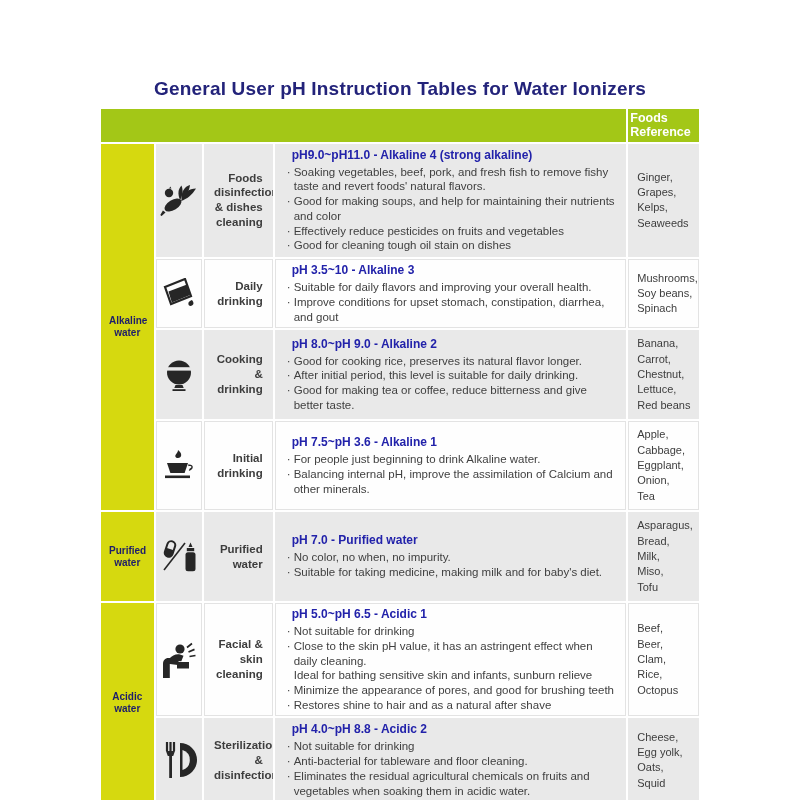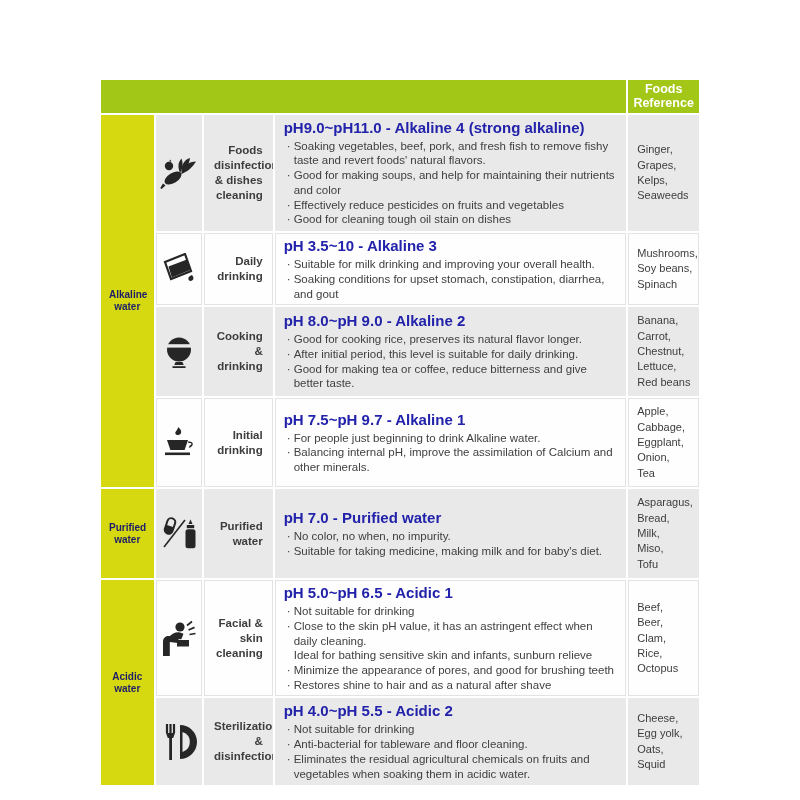--- a/index.html
+++ b/index.html
@@ -11,49 +11,50 @@
     text-align:center;color:#23237a;font-size:19px;font-weight:bold;
     margin:0 0 7px 0;letter-spacing:0.2px;
   }
   table.ph{
     border-collapse:separate;border-spacing:2px;table-layout:fixed;
     width:602px;margin:0 auto;
   }
   td{box-sizing:border-box;overflow:hidden;}
   td.hdr{background:#a3c717;height:32px;}
   td.hdr.foods-hdr{
-    color:#fff;font-weight:bold;font-size:12.5px;text-align:center;line-height:1.15;
+    color:#fff;font-weight:bold;font-size:12.5px;line-height:1.15;
     padding:2px;
   }
   td.category{
     background:#d6d90f;color:#1d1d6b;font-weight:bold;font-size:10px;
     text-align:center;vertical-align:middle;line-height:1.2;padding:8px;
   }
   td.iconcell{text-align:center;vertical-align:middle;padding:2px;}
   td.usage{
     text-align:right;vertical-align:middle;font-weight:bold;color:#3d3d3d;
     font-size:11.5px;line-height:1.3;padding:10px;
   }
   td.desc{vertical-align:middle;padding:4px 10px 4px 9px;}
   td.foods{
     vertical-align:middle;font-size:11px;color:#3d3d3d;line-height:1.4;
     padding:6px 4px 6px 9px;white-space:pre-line;
   }
   tr.grey td.cell{background:#e9e9e9;}
   tr.white td.cell{background:#fefefe;box-shadow:inset 0 0 0 1px #e3e3e3;}
-  .ph-heading{color:#2222aa;font-weight:bold;font-size:15px;margin:0 0 3px 0;}
+  .ph-heading{color:#2222aa;font-weight:bold;font-size:12px;margin:0 0 3px 8px;}
   .bullet{display:flex;font-size:11.5px;color:#3f3f3f;line-height:1.28;}
   .bullet .dot{flex:0 0 10px;text-align:center;}
   .bullet .bt{flex:1;white-space:pre-line;}
   svg.icon{display:inline-block;vertical-align:middle;}
 </style>
 </head>
 <body>
 
 <div class="canvas">
+  <h1 class="title">General User pH Instruction Tables for Water Ionizers</h1>
 
   <table class="ph">
     <colgroup>
       <col style="width:52px">
         <col style="width:46px">
         <col style="width:68px">
       <col style="width:348px">
         <col style="width:70px">
     </colgroup>
     <tbody id="tbody">
@@ -102,25 +103,25 @@
           <td class="cell iconcell"><svg class="icon" width="34" height="32" viewBox="0 0 34 32">
       <path d="M3 9 L23 1 L29 18 L9 26 Z" fill="none" stroke="#262626" stroke-width="2.2"></path>
       <path d="M6.5 13.5 L25 6.5 L28.2 17 L9.8 24.4 Z" fill="#262626"></path>
       <path d="M30 22 c2 2.6 2 4.4 0 5.6 c-2 1.2 -4 -0.4 -3.6 -2.6 c0.3-1.4 2-2.4 3.6-3z" fill="#262626"></path>
     </svg></td>
           <td class="cell usage">Daily drinking</td>
           <td class="cell desc">
             <div class="ph-heading">pH 3.5~10 - Alkaline 3</div>
             <div class="bullet">
               <span class="dot">·</span>
-              <span class="bt">Suitable for milk drinking and improving your overall health.</span>
-            </div>
-            <div class="bullet">
-              <span class="dot">·</span>
-              <span class="bt">Soaking conditions for upset stomach, constipation, diarrhea, and gout</span>
+              <span class="bt">Suitable for daily flavors and improving your overall health.</span>
+            </div>
+            <div class="bullet">
+              <span class="dot">·</span>
+              <span class="bt">Improve conditions for upset stomach, constipation, diarrhea, and gout</span>
             </div>
           </td>
           <td class="cell foods">Mushrooms,
 Soy beans,
 Spinach</td>
         </tr>
         <tr class="grey" style="height: 72px;">
           <td class="cell iconcell"><svg class="icon" width="34" height="34" viewBox="0 0 34 34">
       <circle cx="17" cy="14.5" r="12" fill="#262626"></circle>
       <rect x="4" y="9.2" width="26" height="3.4" fill="#e9e9e9"></rect>
@@ -151,21 +152,21 @@
         </tr>
         <tr class="white" style="height: 66px;">
           <td class="cell iconcell"><svg class="icon" width="36" height="32" viewBox="0 0 36 32">
       <path d="M17 8 c-2.6 0 -3.4 -2 -2 -3.8 c1 -1.2 2 -2.4 2 -4.2 c2 1.6 3.4 3.4 3.2 5.2 c-0.2 1.8 -1.4 2.8 -3.2 2.8z" fill="#262626"></path>
       <path d="M6 13 h21 l-3.4 10 h-14.2 z" fill="#262626"></path>
       <path d="M27 14.5 c5.5 -1 7 4.5 0.8 6.5 l0.7 -2.2 c3 -1.2 2.4 -3.2 -1 -2.6 z" fill="#262626"></path>
       <rect x="4" y="25.5" width="25" height="2.6" fill="#262626"></rect>
     </svg></td>
           <td class="cell usage">Initial drinking</td>
           <td class="cell desc">
-            <div class="ph-heading">pH 7.5~pH 9.7 - Alkaline 1</div>
+            <div class="ph-heading">pH 7.5~pH 3.6 - Alkaline 1</div>
             <div class="bullet">
               <span class="dot">·</span>
               <span class="bt">For people just beginning to drink Alkaline water.</span>
             </div>
             <div class="bullet">
               <span class="dot">·</span>
               <span class="bt">Balancing internal pH, improve the assimilation of Calcium and other minerals.</span>
             </div>
           </td>
           <td class="cell foods">Apple,
@@ -243,21 +244,21 @@
         <tr class="grey" style="height: 78px;">
           <td class="cell iconcell"><svg class="icon" width="36" height="38" viewBox="0 0 36 38">
       <path d="M6 1 v9 M9.5 1 v9 M13 1 v9" stroke="#262626" stroke-width="2.2" fill="none"></path>
       <path d="M5 10 h9 l-1.8 5 h-5.4 z" fill="#262626"></path>
       <rect x="8.2" y="15" width="2.8" height="22" fill="#262626"></rect>
       <path d="M19 2 a17 17 0 0 1 0 34 z" fill="#262626"></path>
       <path d="M21.5 9 a10.5 10.5 0 0 1 0 20 z" fill="#e9e9e9"></path>
     </svg></td>
           <td class="cell usage">Sterilization &amp; disinfection</td>
           <td class="cell desc">
-            <div class="ph-heading">pH 4.0~pH 5.5 - Acidic 2</div>
+            <div class="ph-heading">pH 4.0~pH 8.8 - Acidic 2</div>
             <div class="bullet">
               <span class="dot">·</span>
               <span class="bt">Not suitable for drinking</span>
             </div>
             <div class="bullet">
               <span class="dot">·</span>
               <span class="bt">Anti-bacterial for tableware and floor cleaning.</span>
             </div>
             <div class="bullet">
               <span class="dot">·</span>

